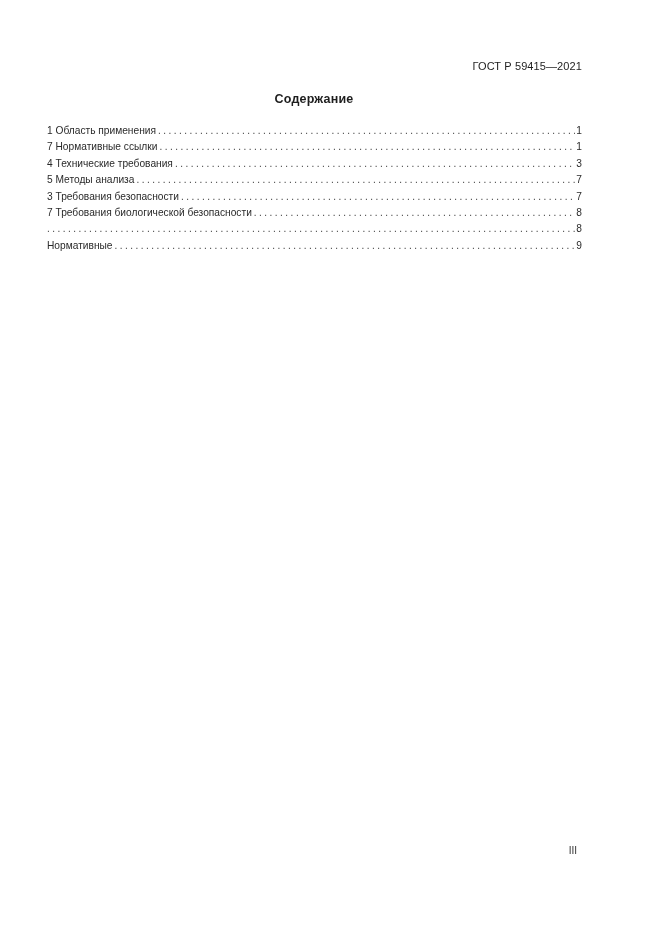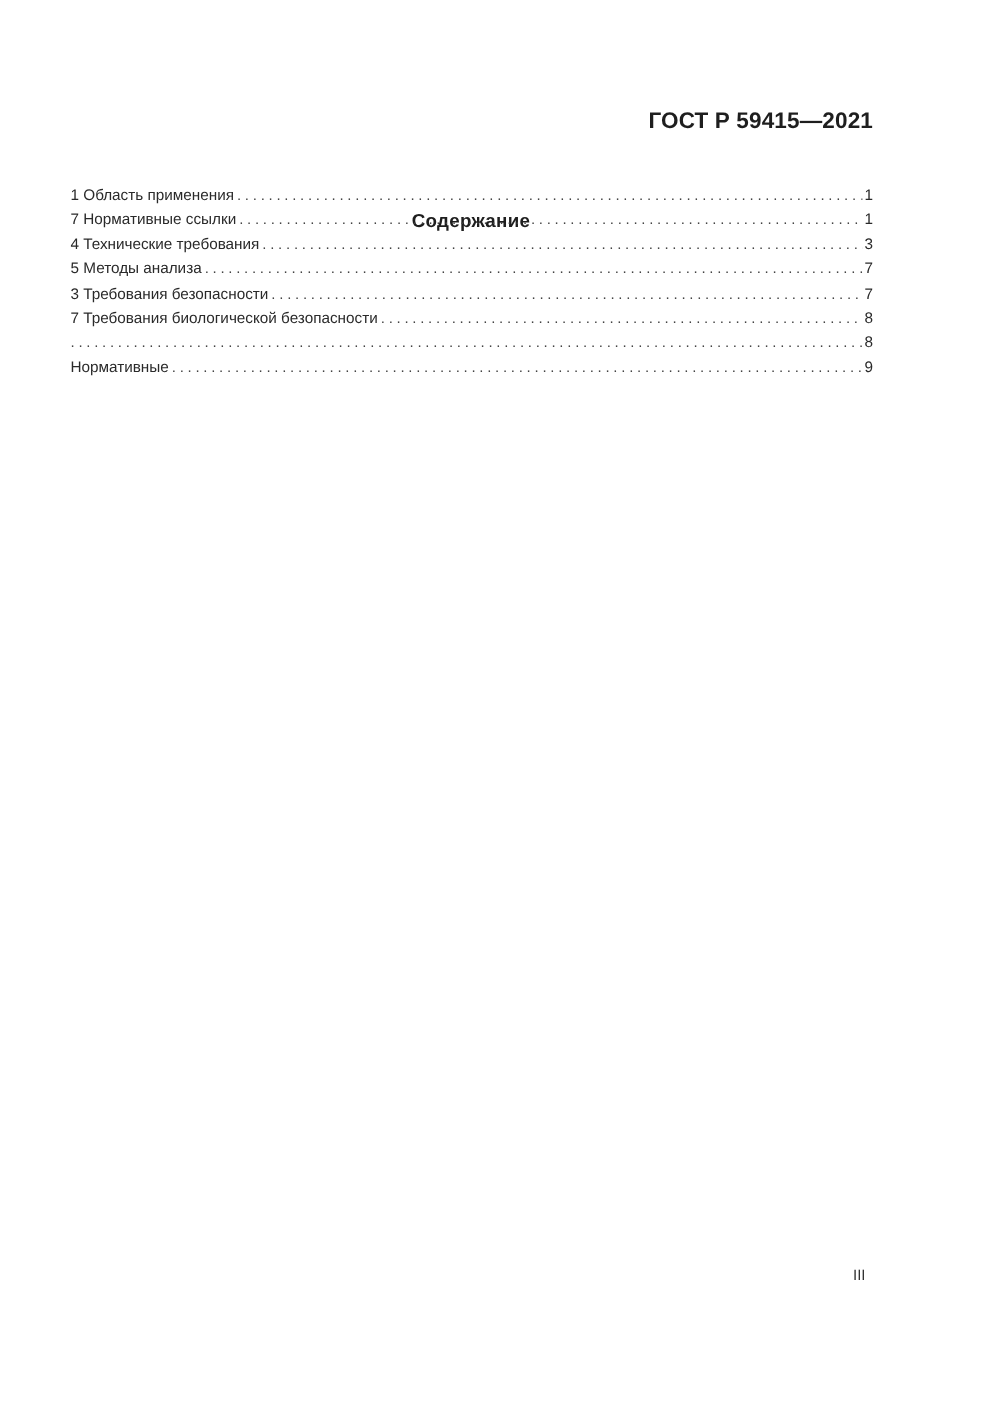--- a/index.html
+++ b/index.html
@@ -10,38 +10,37 @@
     body {
       width: 661px;
       height: 935px;
       position: relative;
       overflow: hidden;
       font-family: "Liberation Sans", sans-serif;
       color: #222222;
     }
     .doc-header {
       position: absolute;
-      top: 72px;
+      top: 60px;
       right: 79px;
-      font-size: 15px;
-      font-weight: bold;
+      font-size: 11px;
+      font-weight: normal;
       letter-spacing: 0.1px;
       color: #1e1e1e;
     }
     .toc-title {
       position: absolute;
       top: 92px;
       left: 0;
       width: 628px;
       text-align: center;
       font-size: 12.5px;
       font-weight: bold;
       color: #1e1e1e;
       letter-spacing: 0.2px;
-      margin-top: 48px;
     }
     .toc-list {
       position: absolute;
       top: 123px;
       left: 47px;
       width: 535px;
       margin: 0;
       padding: 0;
       list-style: none;
     }

